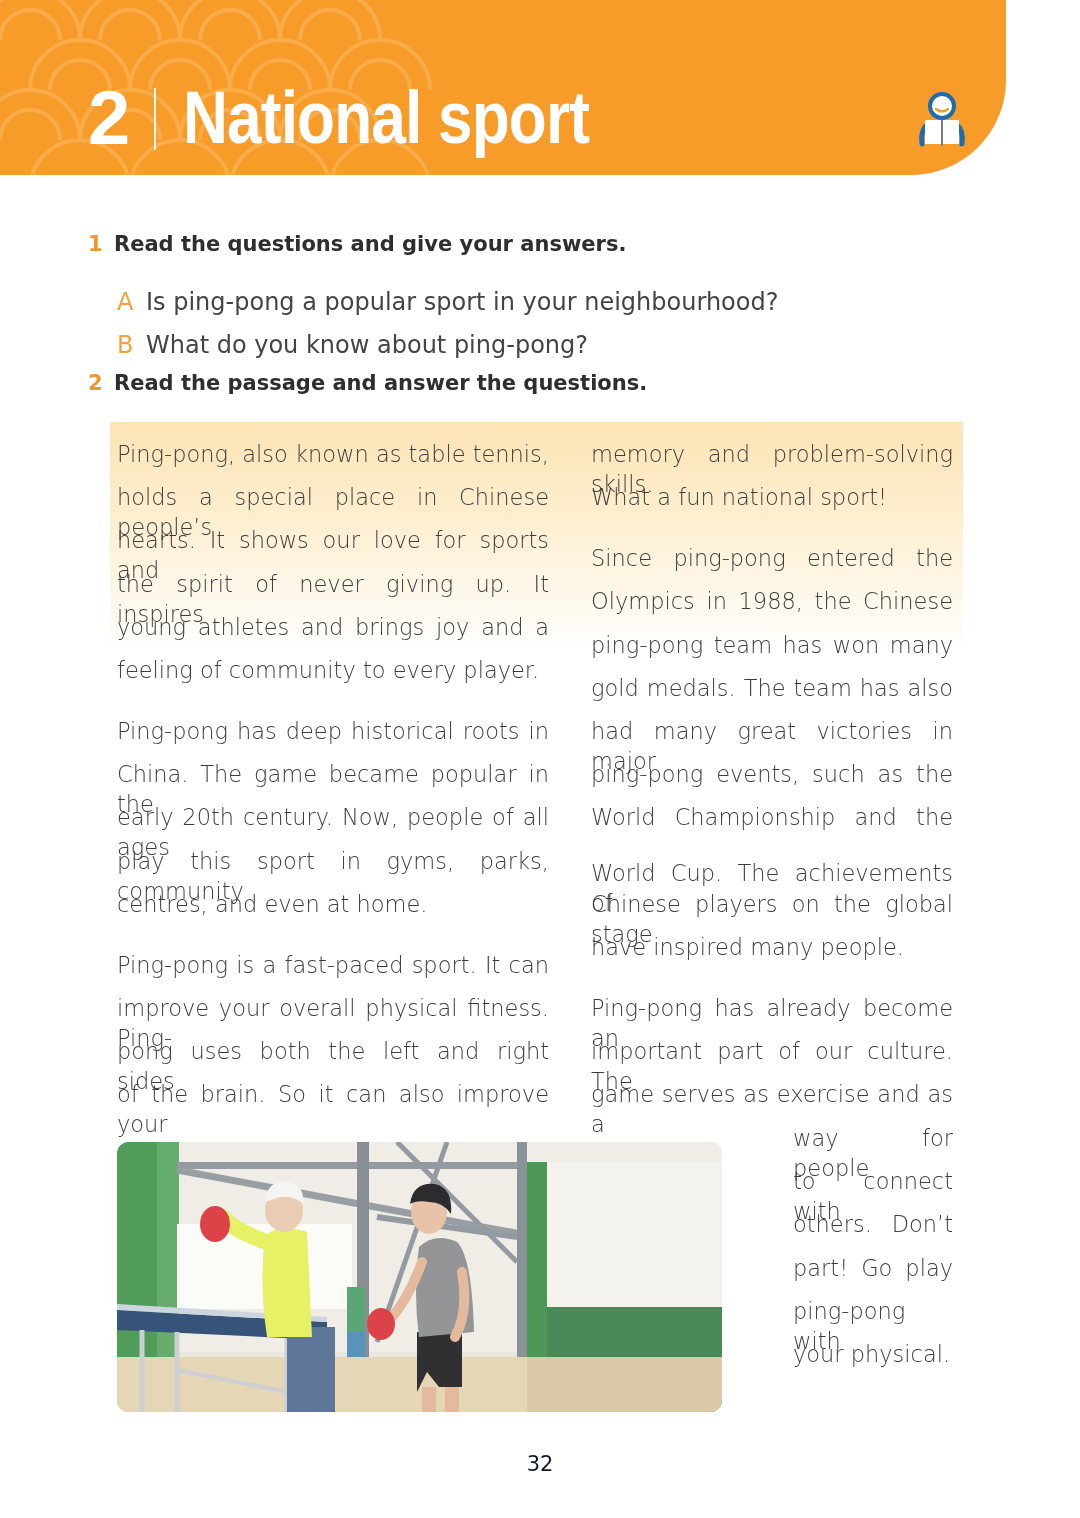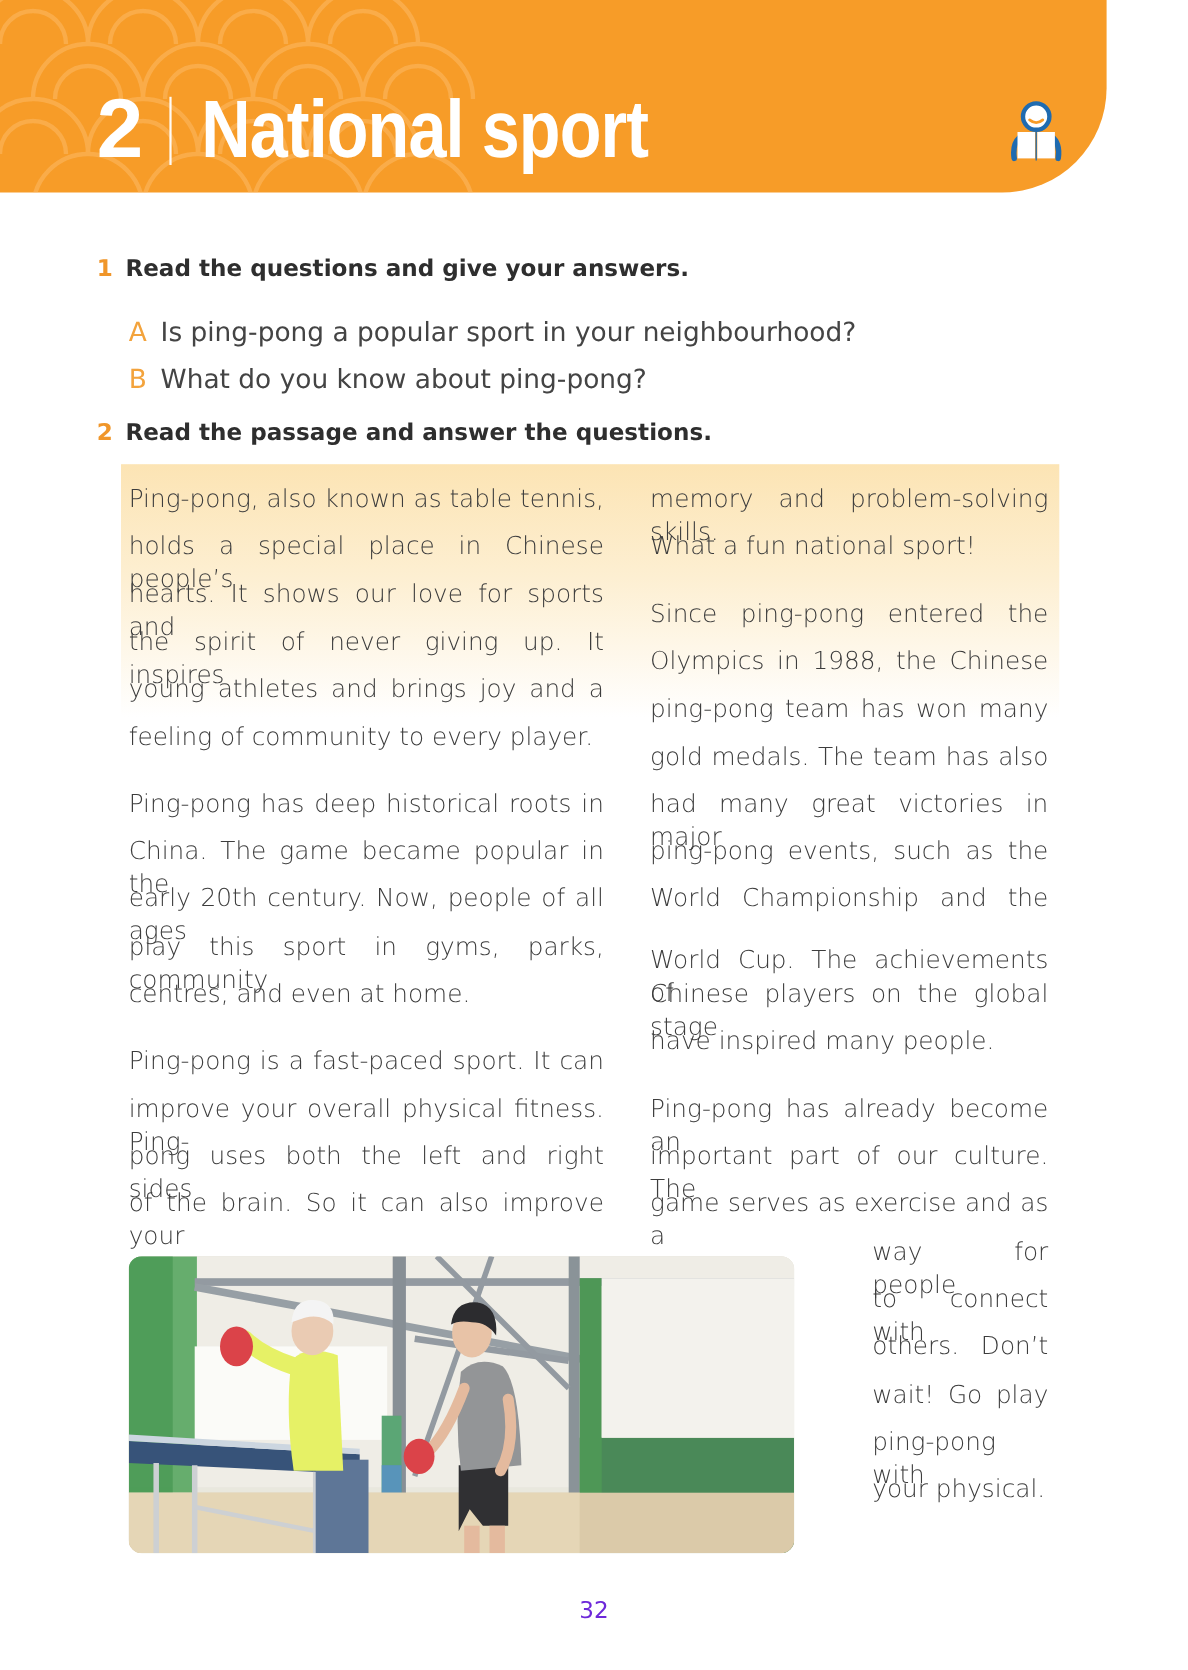--- a/index.html
+++ b/index.html
@@ -30,21 +30,21 @@
                 background: linear-gradient(to bottom, #FCE4B4 0%, #FDEFD2 45%, #FFFFFF 100%); }
   .col { position: absolute; }
   .line { position: absolute; left: 0; font-size: 22.5px; line-height: 30px; color: #3d3d3d;
           text-align: justify; text-align-last: justify; white-space: nowrap; font-weight: 300; }
   .line.last { text-align-last: left; }
 
   
   .photo { position: absolute; left: 117px; top: 1142px; width: 605px; height: 270px;
            border-radius: 12px; overflow: hidden; background: #ece9e0; }
   .page-num { position: absolute; left: 0; width: 1080px; top: 1452px; text-align: center;
-              font-size: 21px; color: #6d28d9; }
+              font-size: 21px; color: #0f172a; }
 </style>
 </head>
 <body>
 
 <div class="banner">
   <div class="banner-pattern">
     <svg width="560" height="175" viewBox="0 0 560 175" fill="none" stroke="#FBB45A" stroke-width="4" opacity="0.75">
       <g>
         <path d="M-20 40 A50 50 0 0 1 80 40"></path>
           <path d="M0 40 A30 30 0 0 1 60 40"></path>
@@ -96,21 +96,21 @@
 <div class="task" style="top:232px;">
   <span class="num">1</span><span>Read the questions and give your answers.</span>
 </div>
 <div class="q" style="top:288px;">
   <span class="letter">A</span><span>Is ping-pong a popular sport in your neighbourhood?</span>
 </div>
 <div class="q" style="top:331px;">
   <span class="letter">B</span><span>What do you know about ping-pong?</span>
 </div>
 
-<div class="task" style="top:381px;">
+<div class="task" style="top:371px;">
   <span class="num">2</span><span>Read the passage and answer the questions.</span>
 </div>
 
 <div class="passage-bg"></div>
 
 <div class="col" id="col-left" style="left:117px; top:0; width:432px;">
     <div class="line" style="top: 439px; width: 432px; white-space: normal;">Ping-pong, also known as table tennis,</div>
     <div class="line" style="top: 482.2px; width: 432px; white-space: normal;">holds a special place in Chinese people’s</div>
     <div class="line" style="top: 525.4px; width: 432px; white-space: normal;">hearts. It shows our love for sports and</div>
     <div class="line" style="top: 568.6px; width: 432px; white-space: normal;">the spirit of never giving up. It inspires</div>
@@ -140,21 +140,21 @@
     <div class="line" style="top: 888.8px; width: 362px; white-space: normal;">Chinese players on the global stage</div>
     <div class="line last" style="top: 932px; width: 362px; white-space: normal;">have inspired many people.</div>
     <div class="line" style="top: 993px; width: 362px; white-space: normal;">Ping-pong has already become an</div>
     <div class="line" style="top: 1036.2px; width: 362px; white-space: normal;">important part of our culture. The</div>
     <div class="line last" style="top: 1079.4px; width: 362px; white-space: normal;">game serves as exercise and as a</div>
   </div>
 <div class="col" id="col-narrow" style="left:793px; top:0; width:160px;">
     <div class="line" style="top: 1123px; width: 160px; white-space: normal;">way for people</div>
     <div class="line" style="top: 1166.2px; width: 160px; white-space: normal;">to connect with</div>
     <div class="line" style="top: 1209.4px; width: 160px; white-space: normal;">others. Don’t</div>
-    <div class="line" style="top: 1252.6px; width: 160px; white-space: normal;">wait! Go play</div>
+    <div class="line" style="top: 1252.6px; width: 160px; white-space: normal;">part! Go play</div>
     <div class="line" style="top: 1295.8px; width: 160px; white-space: normal;">ping-pong with</div>
     <div class="line last" style="top: 1339px; width: 160px; white-space: normal;">your physical.</div>
   </div>
 
 <div class="photo">
   <svg width="605" height="270" viewBox="0 0 605 270">
 
     <rect x="0" y="0" width="605" height="270" fill="#e8e6dc"></rect>
     <rect x="0" y="0" width="605" height="210" fill="#eeece4"></rect>
 

